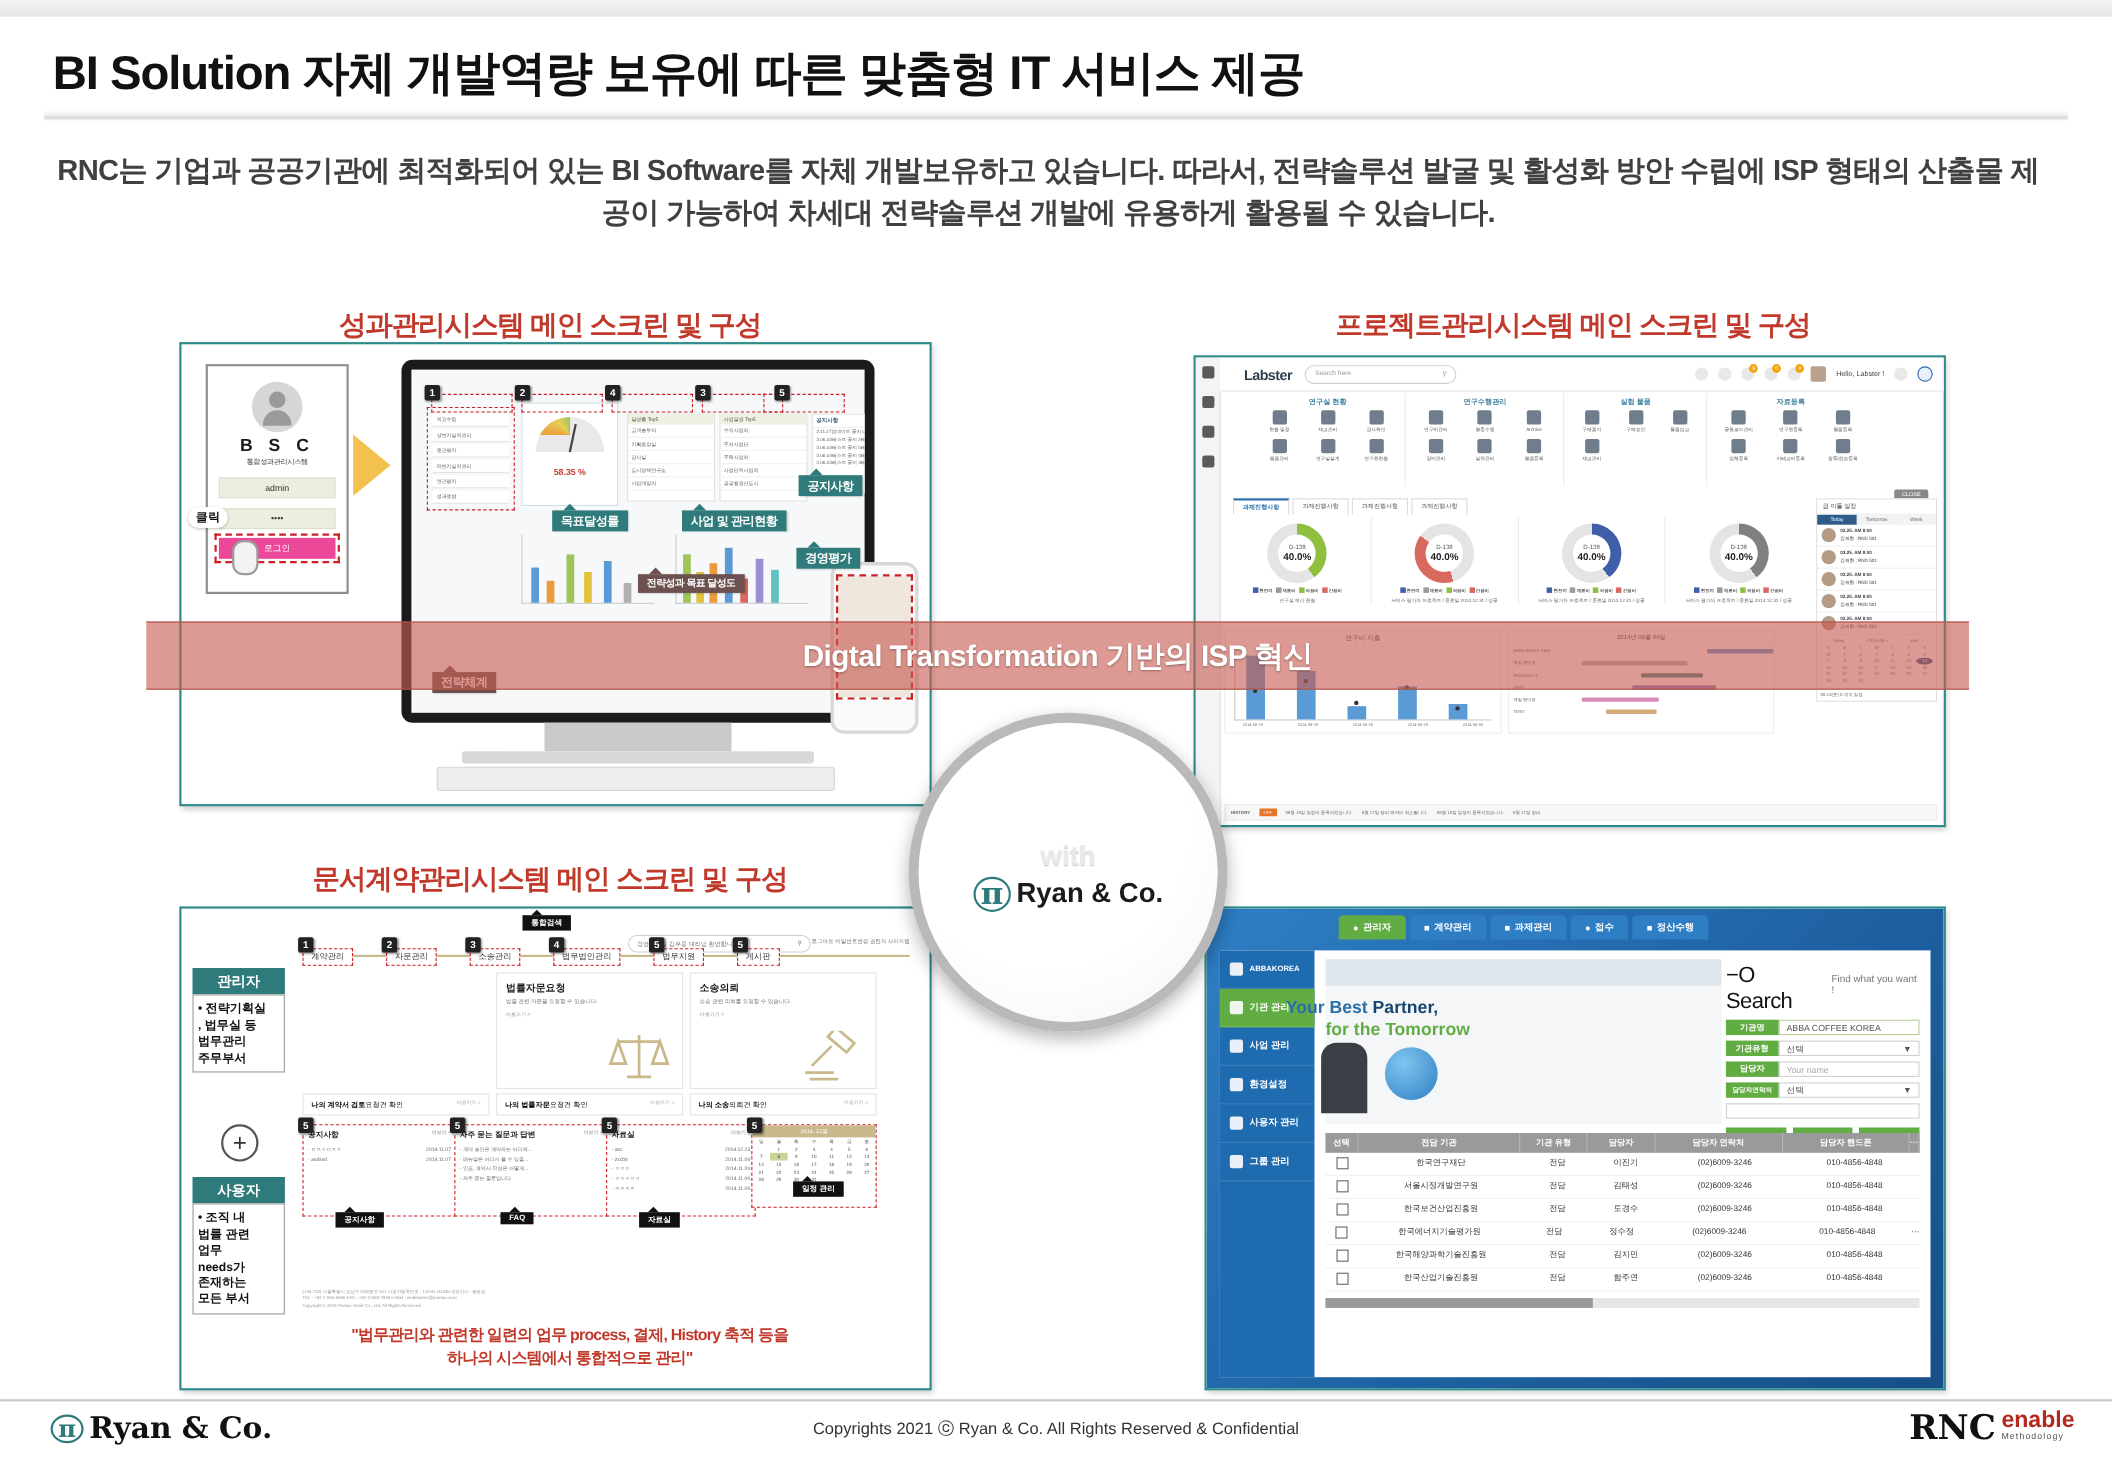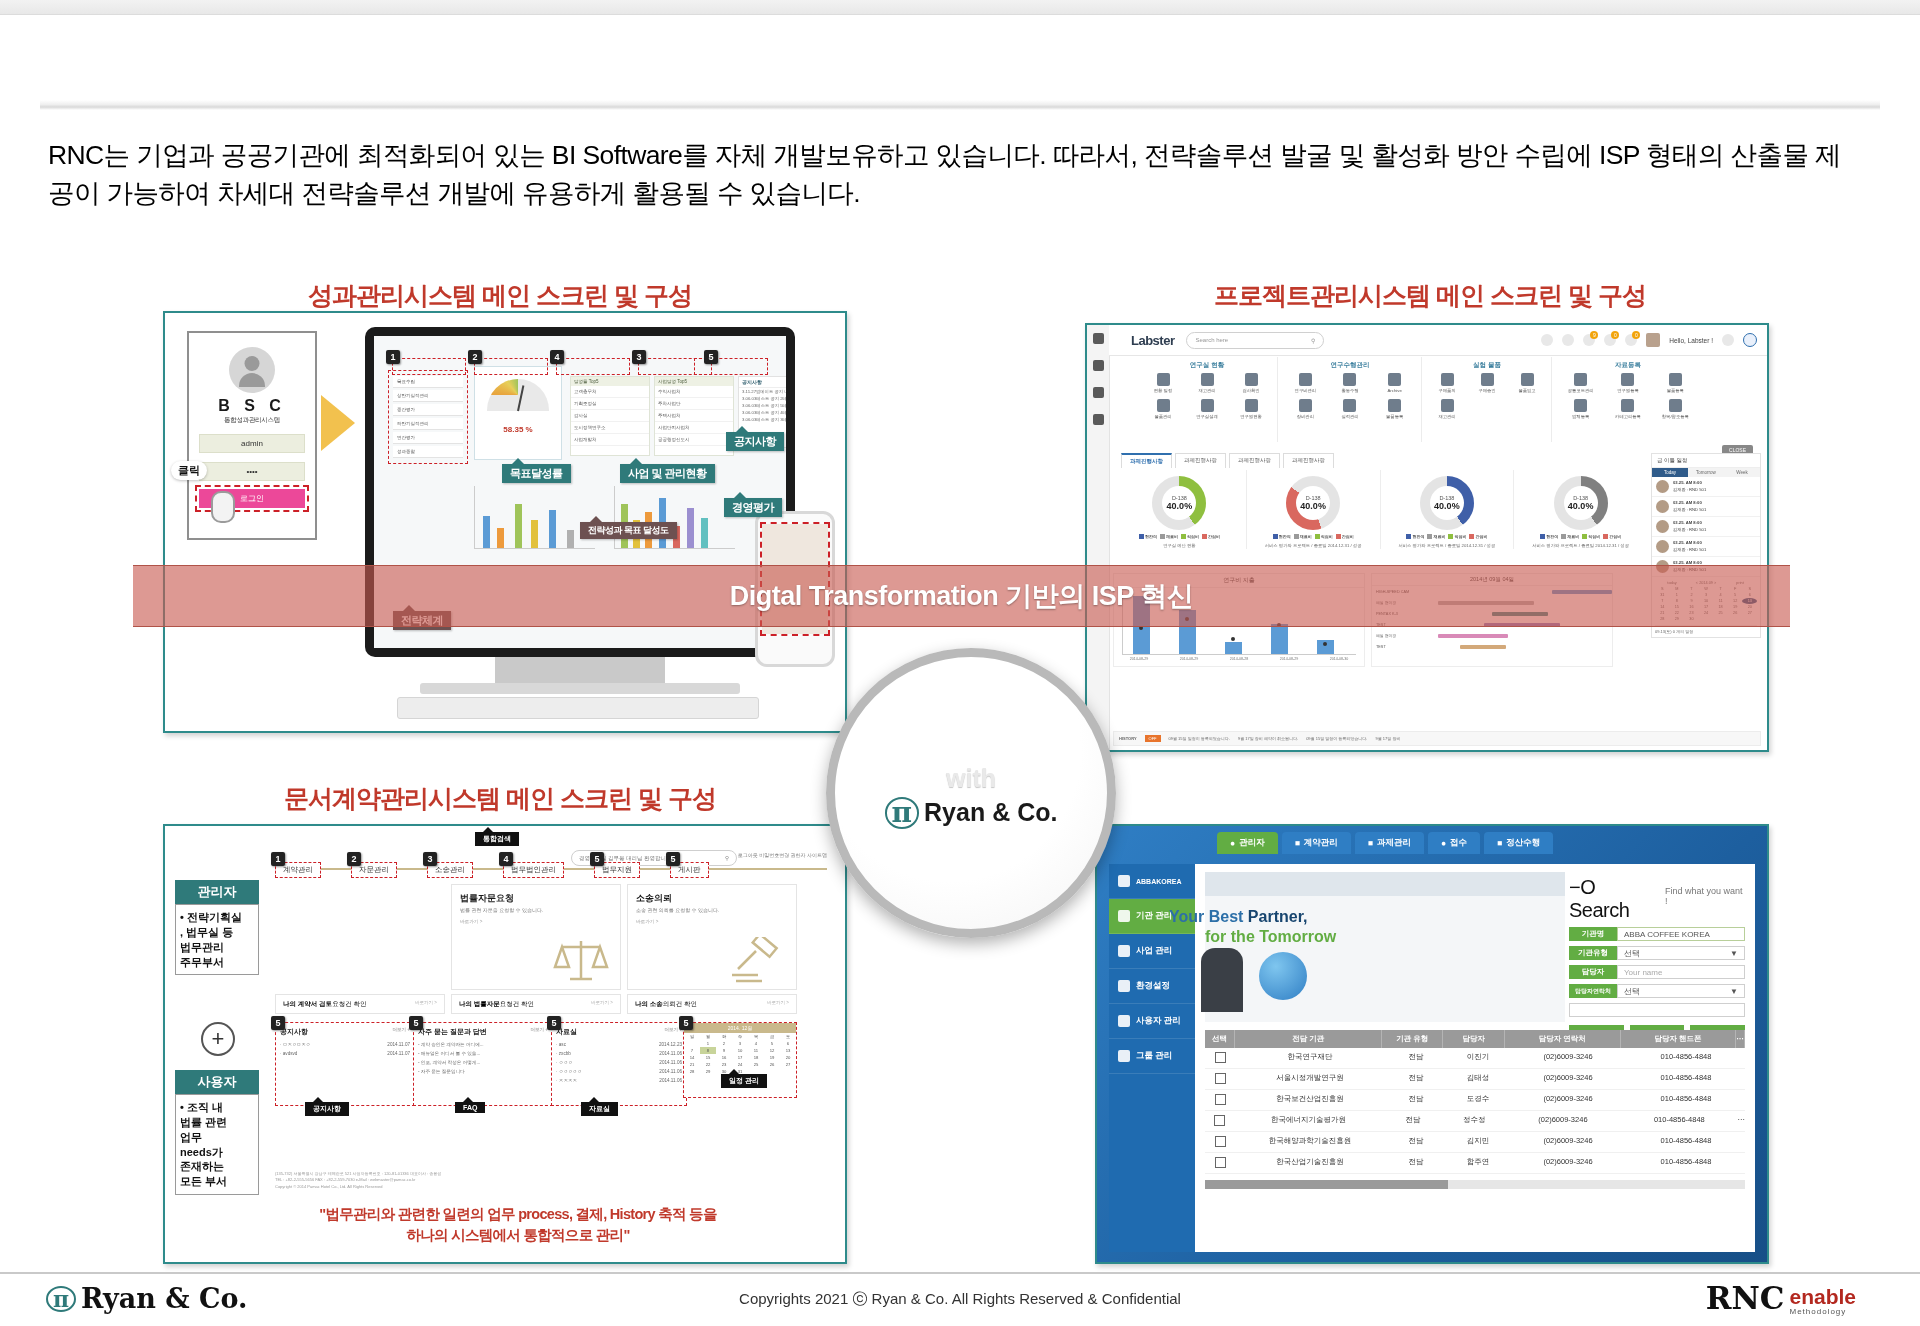--- a/index.html
+++ b/index.html
@@ -16,21 +16,21 @@
     position:absolute;left:48px;top:38px;width:1500px;
     font-size:43px;font-weight:bold;color:#111;letter-spacing:-1px;
     white-space:nowrap;
   }
   .title-rule{
     position:absolute;left:40px;top:100px;width:1840px;height:10px;
     background:linear-gradient(180deg,#ffffff 0%,#efefef 45%,#d9d9d9 70%,#ffffff 100%);
   }
   .lead{
     position:absolute;left:48px;top:136px;width:1810px;
-    font-size:26.5px;font-weight:normal;color:#000000;line-height:1.45;letter-spacing:-0.6px;
+    font-size:26.5px;font-weight:bold;color:#404040;line-height:1.45;letter-spacing:-0.6px;text-align:center;
   }
 
   
   .cap{
     position:absolute;font-size:25px;font-weight:bold;color:#c0392b;
     letter-spacing:-1px;white-space:nowrap;text-align:center;
   }
   .cap.c1{left:150px;top:279px;width:700px;}
   .cap.c2{left:1080px;top:279px;width:700px;}
   .cap.c3{left:150px;top:782px;width:700px;}
@@ -248,31 +248,32 @@
   .badge .b2{font-size:25px;font-weight:bold;color:#e9e9e9;text-shadow:0 1px 1px rgba(0,0,0,.22);margin:6px 0 4px;}
   .badge .b3{font-size:25px;font-weight:bold;color:#1a1a1a;display:flex;align-items:center;gap:5px;}
   .pi{font-family:"DejaVu Serif",serif;color:#2f7a7a;font-size:28px;
       border:2px solid #2f7a7a;border-radius:50%;padding:0 5px;line-height:1;}
 
   
   .footrule{position:absolute;left:0;top:1272px;width:1920px;height:2px;background:#c9c9c9;}
   .foot-logo{position:absolute;left:46px;top:1283px;font-size:27px;font-weight:bold;color:#111;
     font-family:"DejaVu Serif",serif;display:flex;align-items:center;gap:5px;}
   .foot-copy{position:absolute;left:0;top:1290px;width:1920px;text-align:center;font-size:15px;color:#333;}
-  .foot-rnc{position:absolute;right:64px;top:1280px;display:flex;align-items:flex-end;gap:5px;}
+  .foot-rnc{position:absolute;right:34px;top:1280px;display:flex;gap:5px;}
   .foot-rnc .r1{font-size:31px;font-weight:bold;color:#111;font-family:"DejaVu Serif",serif;}
   .foot-rnc .r2{font-size:21px;font-weight:bold;color:#b3281f;line-height:1;}
   .foot-rnc .r3{font-size:8px;color:#555;letter-spacing:1px;}
 </style>
 </head>
 <body>
 
 <div class="slide">
   <div class="topstrip"></div>
 
+  <div class="title">BI Solution 자체 개발역량 보유에 따른 맞춤형 IT 서비스 제공</div>
   <div class="title-rule"></div>
   <div class="lead">RNC는 기업과 공공기관에 최적화되어 있는 BI Software를 자체 개발보유하고 있습니다. 따라서, 전략솔루션 발굴 및 활성화 방안 수립에 ISP 형태의 산출물 제공이 가능하여 차세대 전략솔루션 개발에 유용하게 활용될 수 있습니다.</div>
 
   <div class="cap c1">성과관리시스템 메인 스크린 및 구성</div>
   <div class="cap c2">프로젝트관리시스템 메인 스크린 및 구성</div>
   <div class="cap c3">문서계약관리시스템 메인 스크린 및 구성</div>
 
   <div class="panel" id="panel-perf">
 
     <div class="login-card">

